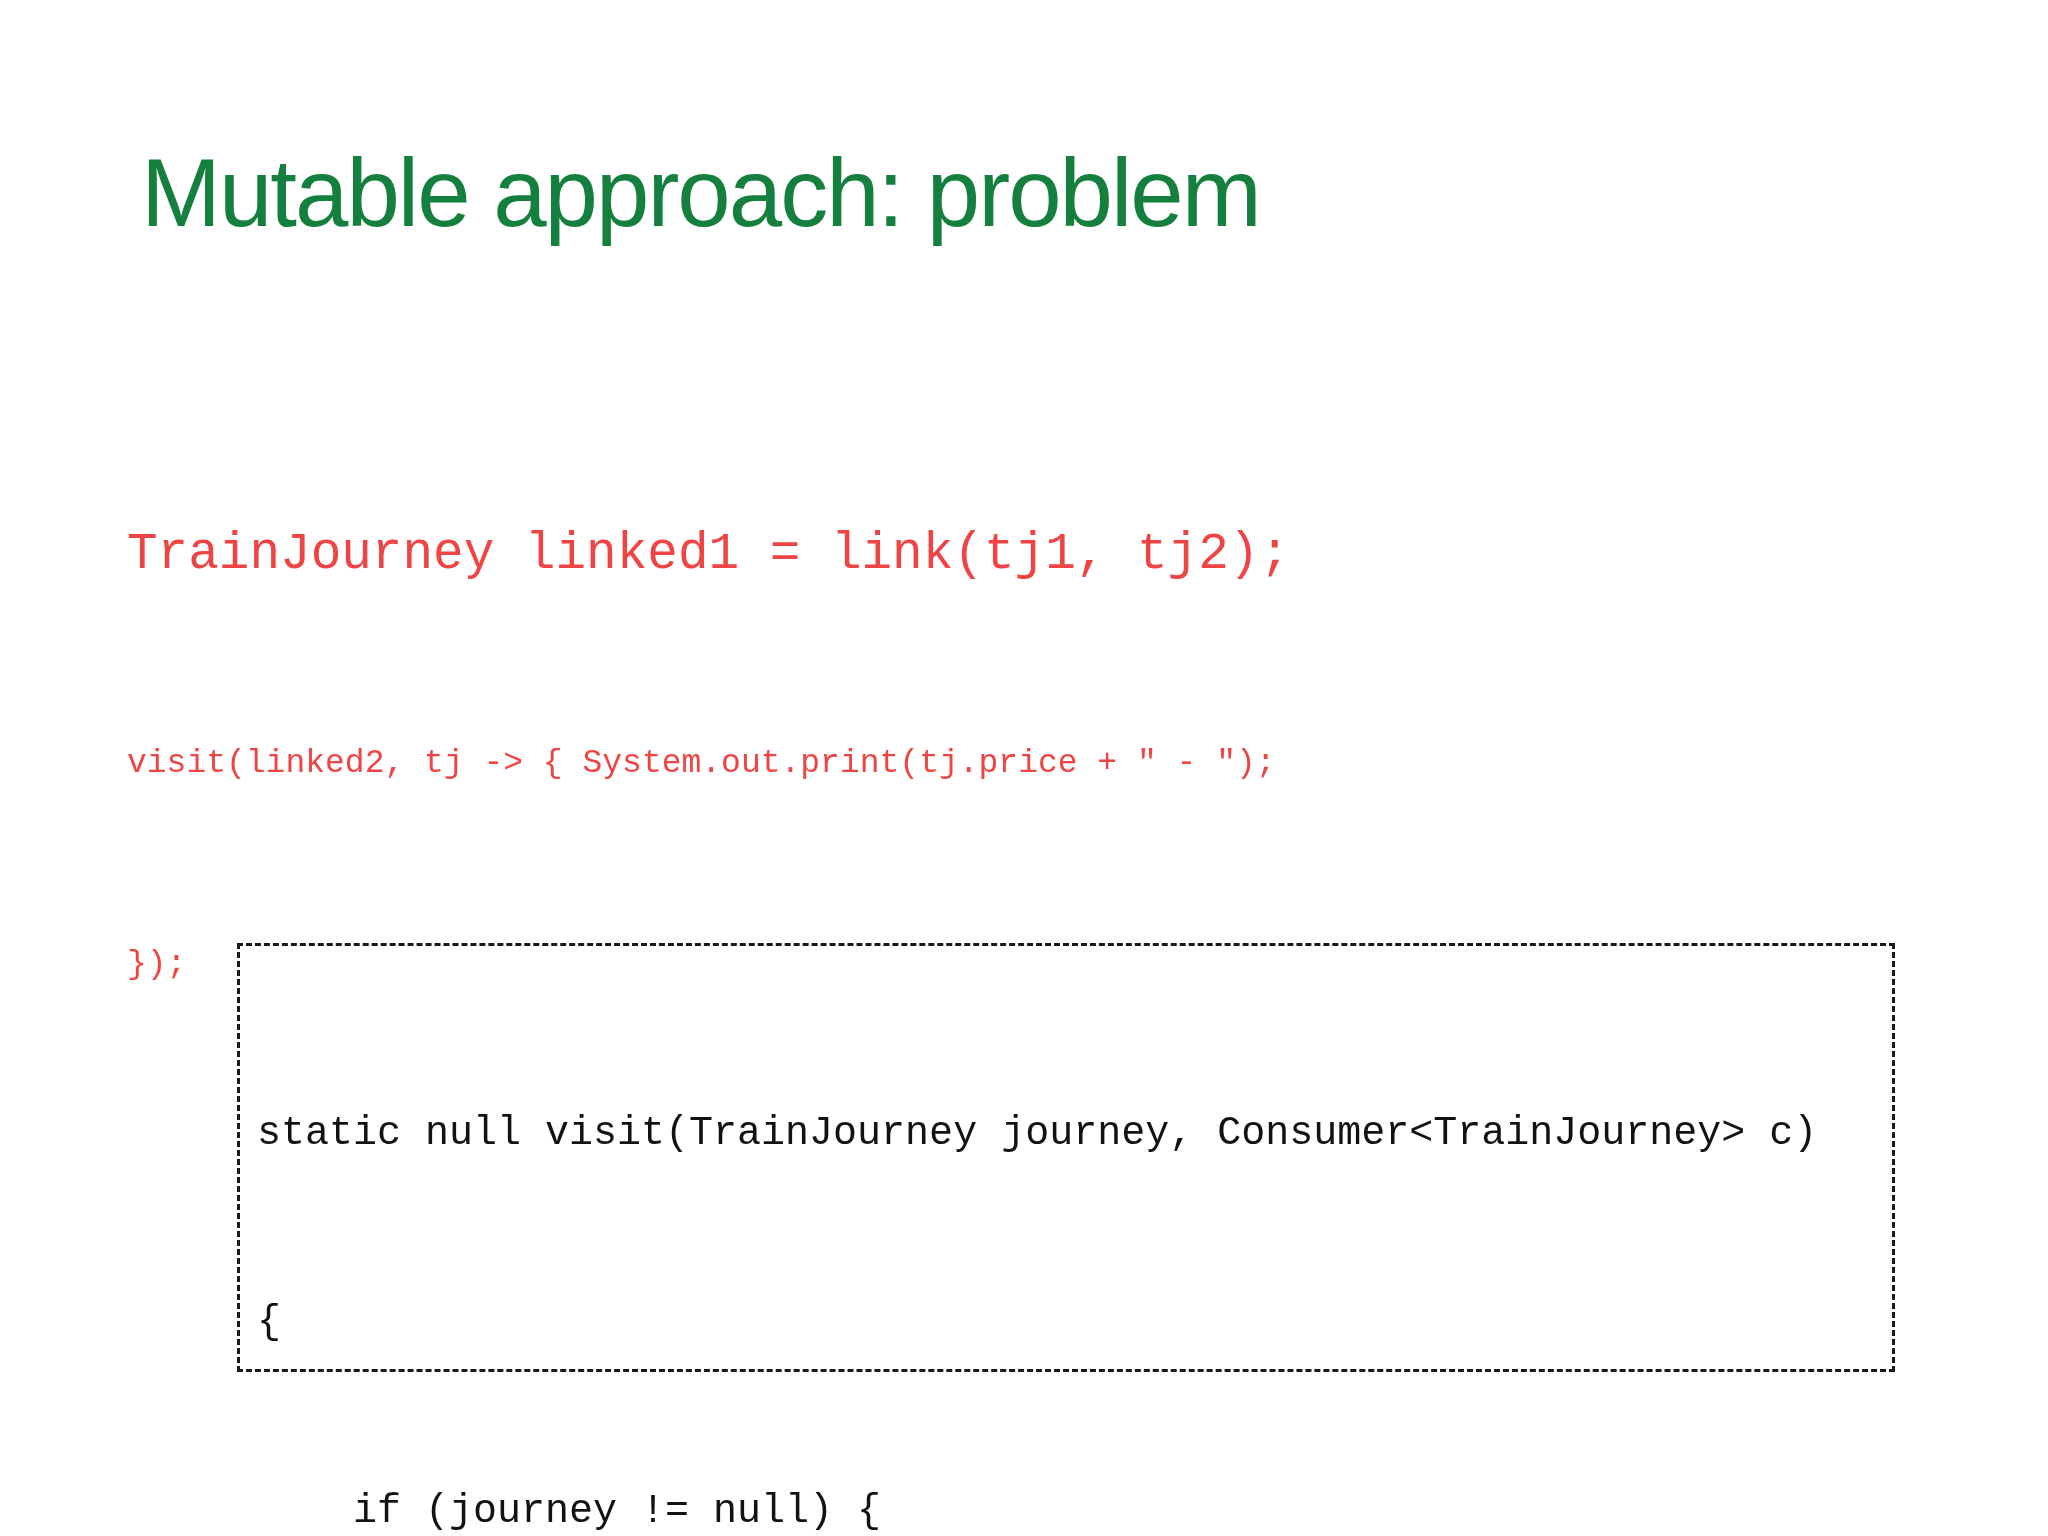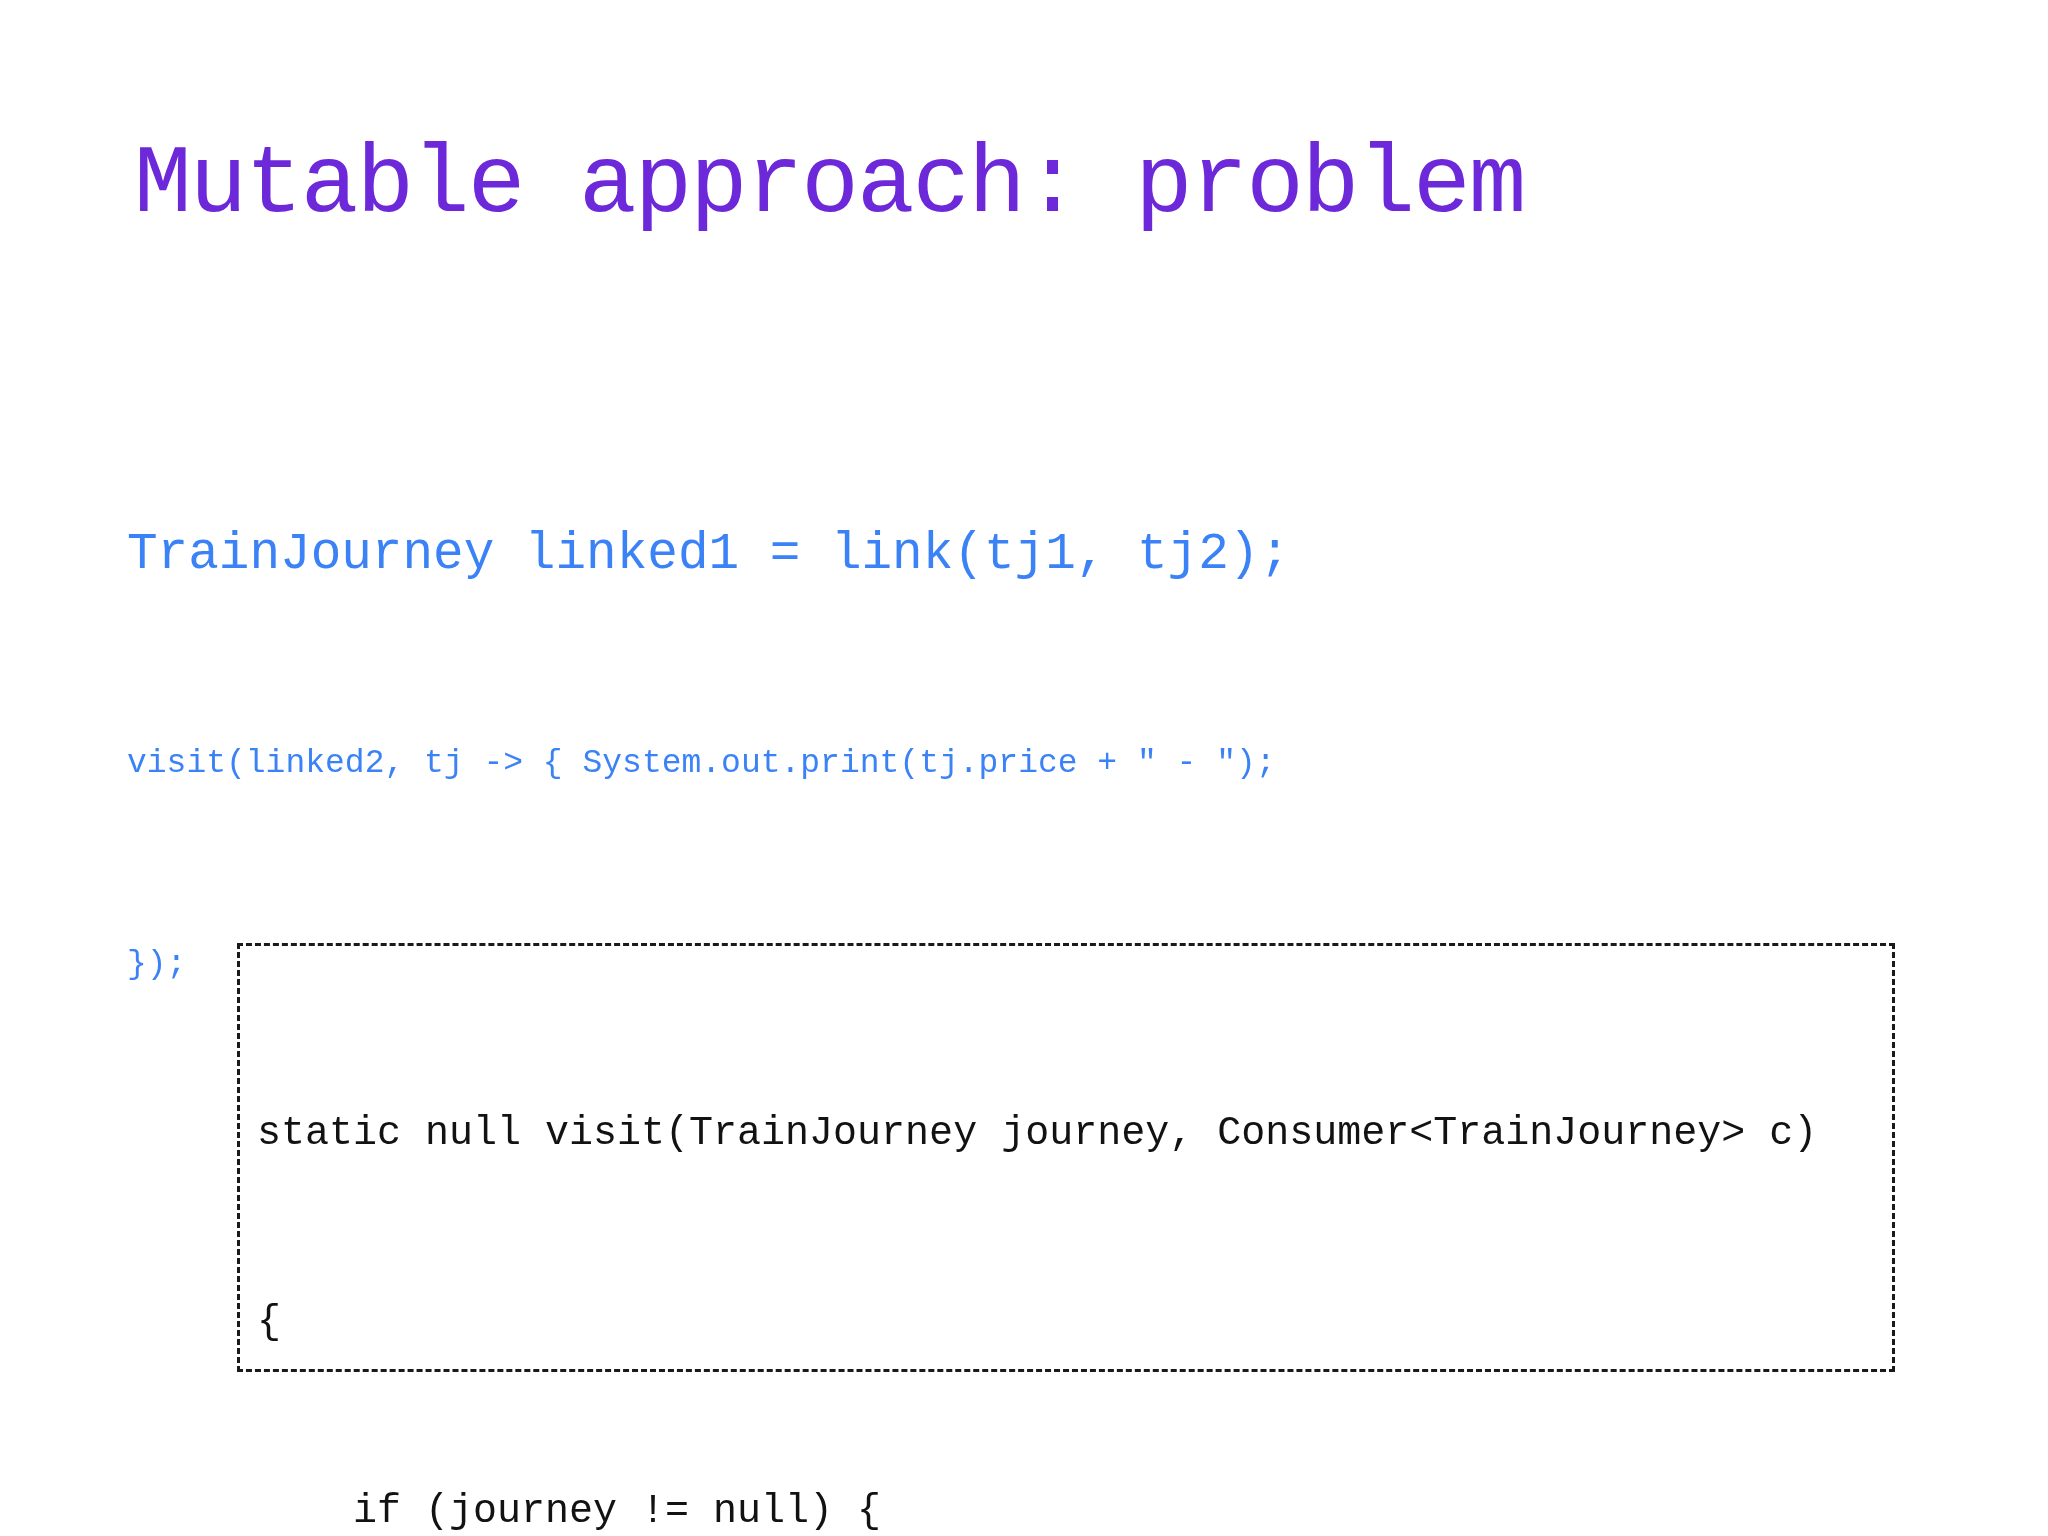--- a/index.html
+++ b/index.html
@@ -10,34 +10,34 @@
     height: 1536px;
     background: #ffffff;
     overflow: hidden;
     font-kerning: none;
   }
 
   .title {
     position: absolute;
     left: 127px;
     top: 131px;
-    margin: 7px;
-    font-family: Liberation Mono, monospace;
+    margin: 14px;
+    font-family: Liberation Sans, sans-serif;
     font-weight: 400;
     font-size: 96px;
     line-height: 1;
     letter-spacing: -2px;
-    color: #6d28d9;
+    color: #15803d;
     white-space: pre;
   }
 
   .codeblock {
     position: absolute;
     font-family: "Liberation Mono", "DejaVu Sans Mono", monospace;
-    color: #3b82f6;
+    color: #ef4444;
     white-space: pre;
   }
 
   .block-decl {
     left: 127px;
     top: 360px;
     font-size: 51px;
     line-height: 78px;
   }
 

